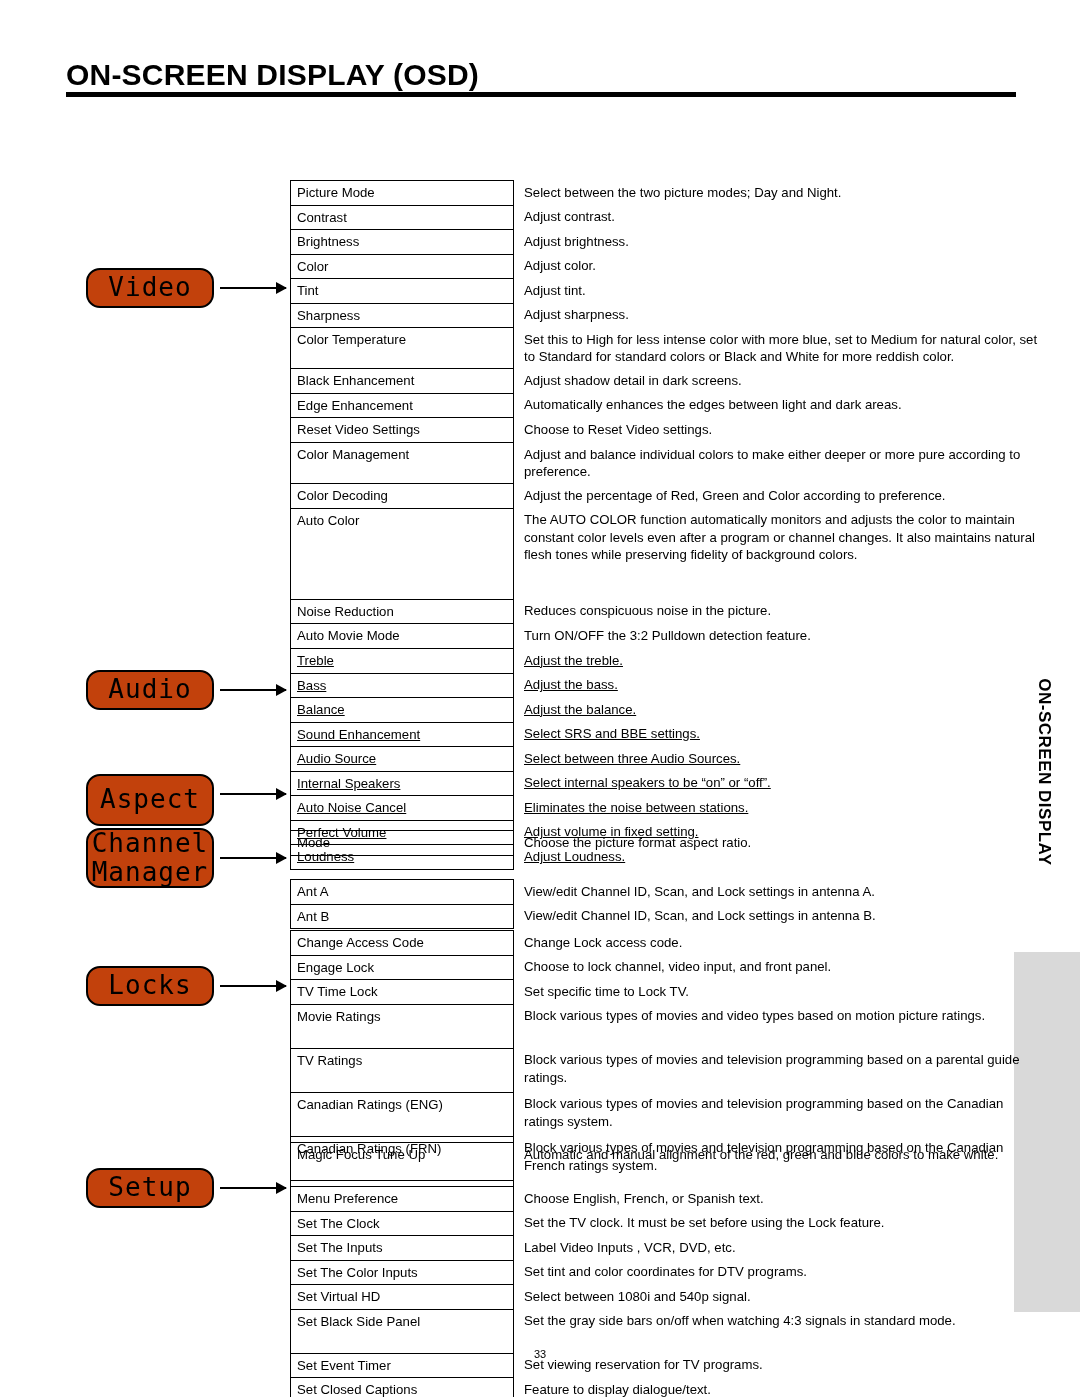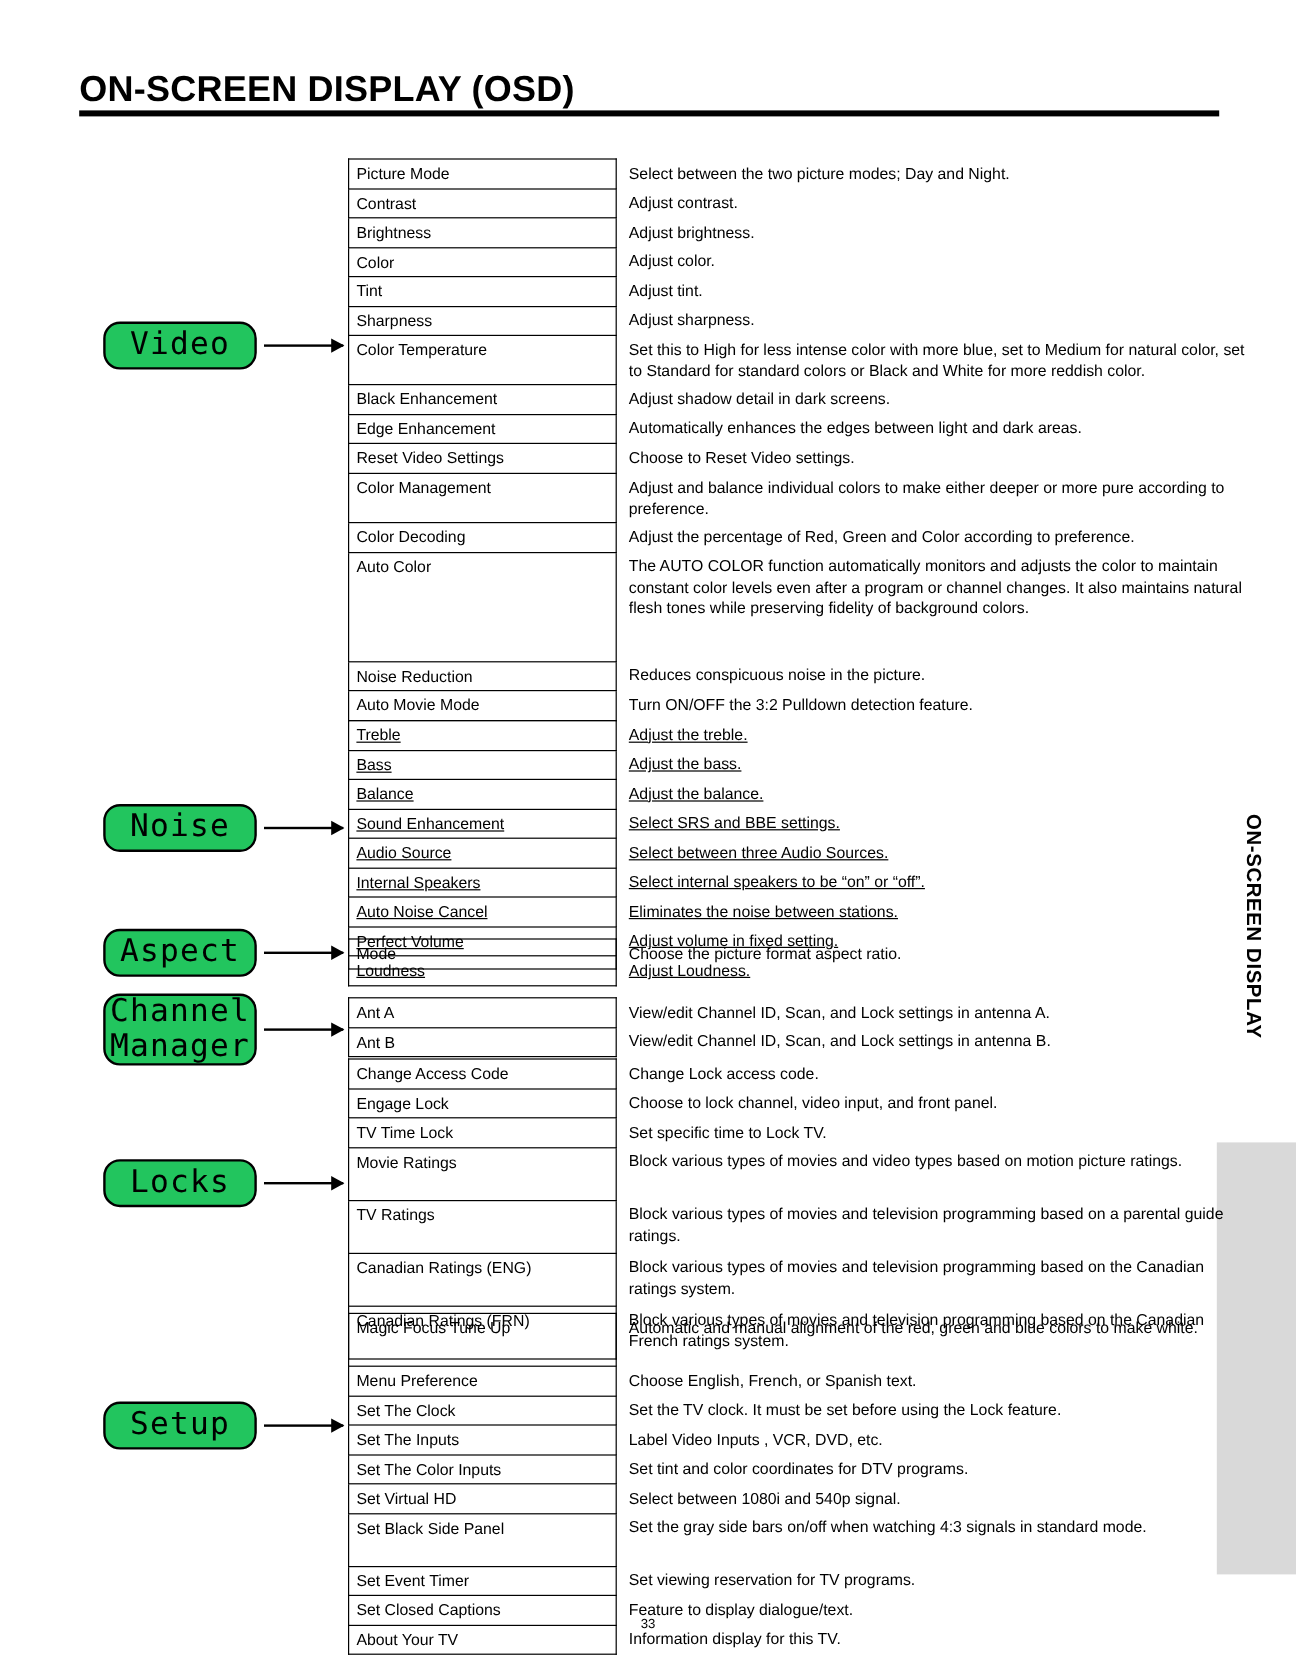--- a/index.html
+++ b/index.html
@@ -65,21 +65,21 @@
   .cat-box {
     position: absolute;
     border: 2px solid #000;
     border-radius: 14px;
     font-family: "DejaVu Sans Mono", monospace;
     font-size: 26px;
     display: flex;
     align-items: center;
     justify-content: center;
     letter-spacing: 1px;
-    background: #22c55e;
+    background: #c2410c;
     line-height: 1.12;
     text-align: center;
     box-sizing: border-box;
   }
 
   
   .arrow {
     position: absolute;
     height: 2px;
     background: #000;
@@ -94,20 +94,21 @@
     border-left: 11px solid #000;
     border-top: 6px solid transparent;
     border-bottom: 6px solid transparent;
   }
 
   
   .tbl {
     position: absolute;
     border-collapse: collapse;
     font-size: 13.2px;
+    margin-top: 48px;
   }
   .tbl td {
     vertical-align: top;
     padding: 0;
   }
   .tbl td.nm {
     width: 212px;
     border: 1px solid #000;
     padding: 3px 4px 3px 6px;
     line-height: 1.33;
@@ -131,22 +132,22 @@
 </head>
 <body>
 
 <div class="page-title">ON-SCREEN DISPLAY (OSD)</div>
 <div class="title-rule"></div>
 
 <div class="side-tab"></div>
 <div class="side-tab-text">ON-SCREEN DISPLAY</div>
 
 <div class="cat-box" style="left:86px; top:268px; width:128px; height:40px;">Video</div>
-<div class="cat-box" style="left:86px; top:670px; width:128px; height:40px;">Noise</div>
-<div class="cat-box" style="left:86px; top:774px; width:128px; height:40px;">Aspect</div>
+<div class="cat-box" style="left:86px; top:670px; width:128px; height:40px;">Audio</div>
+<div class="cat-box" style="left:86px; top:774px; width:128px; height:52px;">Aspect</div>
 <div class="cat-box" style="left:86px; top:828px; width:128px; height:60px; white-space:pre-line;">Channel
 Manager</div>
 <div class="cat-box" style="left:86px; top:966px; width:128px; height:40px;">Locks</div>
 <div class="cat-box" style="left:86px; top:1168px; width:128px; height:40px;">Setup</div>
 
 <div class="arrow" style="left:220px; top:287px; width:66px;"></div>
 <div class="arrow" style="left:220px; top:689px; width:66px;"></div>
 <div class="arrow" style="left:220px; top:793px; width:66px;"></div>
 <div class="arrow" style="left:220px; top:857px; width:66px;"></div>
 <div class="arrow" style="left:220px; top:985px; width:66px;"></div>

